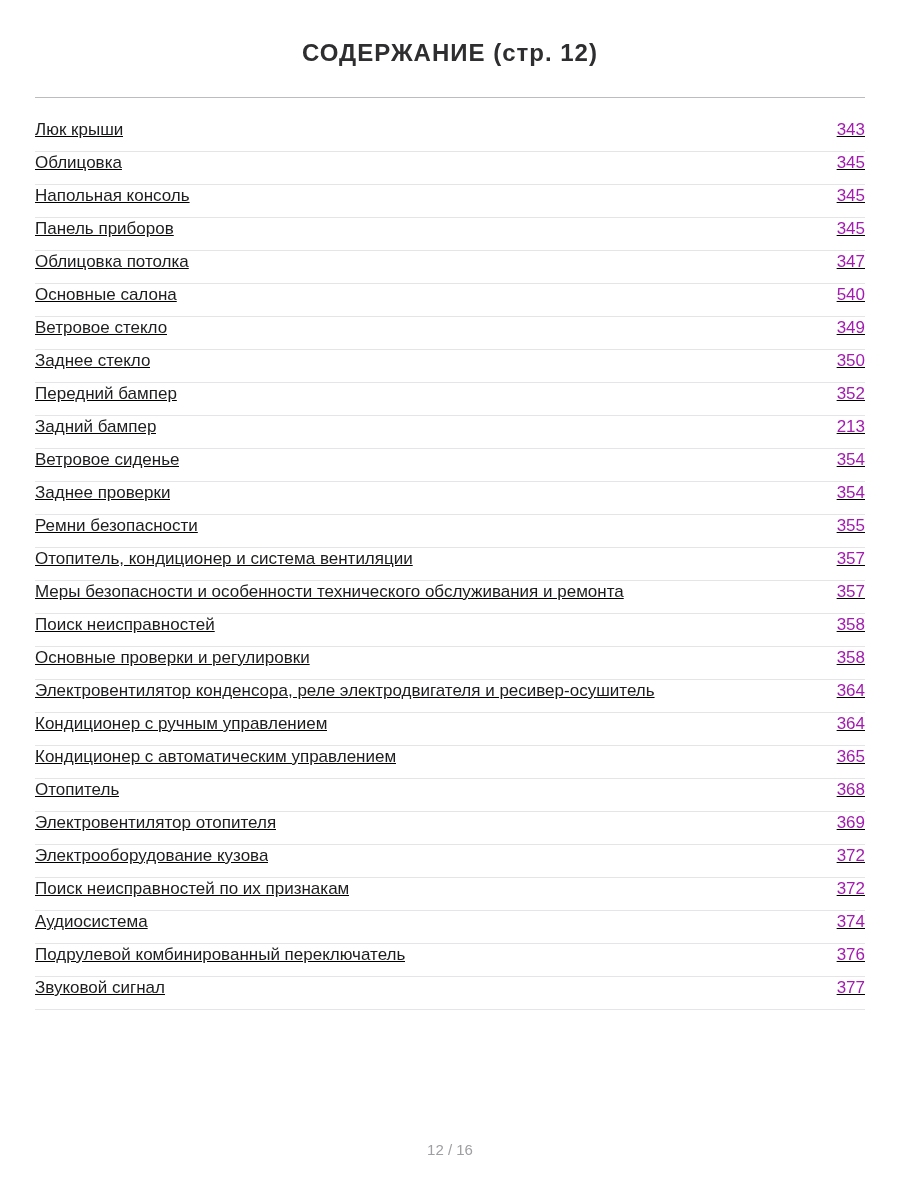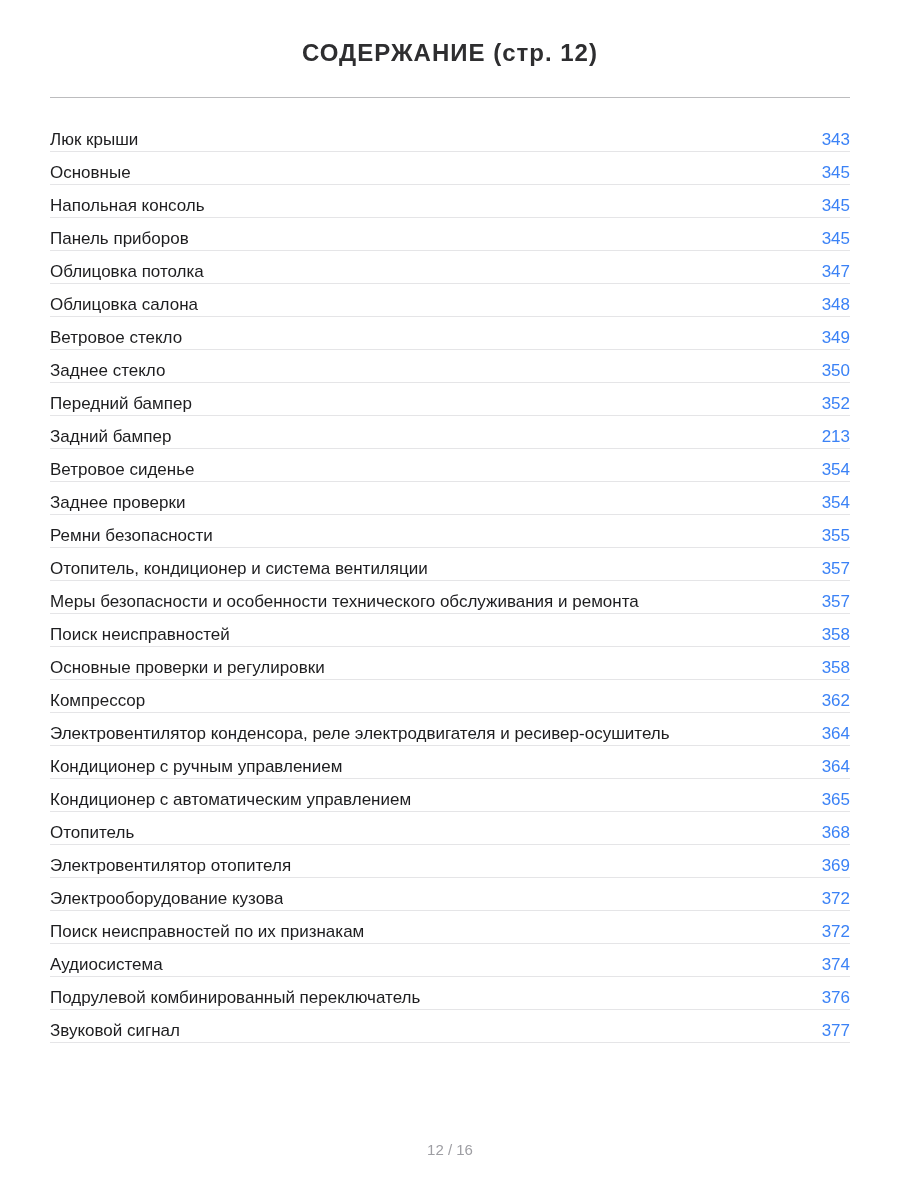--- a/index.html
+++ b/index.html
@@ -9,21 +9,21 @@
     background: #ffffff;
   }
   body {
     width: 900px;
     height: 1200px;
     position: relative;
     font-family: "Liberation Sans", sans-serif;
     -webkit-font-smoothing: antialiased;
   }
   .page {
-    padding: 0 50px;
+    padding: 0 35px;
   }
   .title {
     margin: 38px 0 0 0;
     text-align: center;
     font-size: 24px;
     font-weight: 700;
     letter-spacing: 1px;
     line-height: 30px;
     color: #2e2e30;
   }
@@ -33,32 +33,33 @@
     margin: 29px 0 0 0;
     height: 0;
   }
   .toc {
     margin-top: 21px;
   }
   .toc-row {
     height: 33px;
     display: flex;
     justify-content: space-between;
-    align-items: flex-end;
+    align-items: flex-start;
     border-bottom: 1px solid #e5e5e7;
     font-size: 17px;
     line-height: 22px;
+    text-decoration: underline;
   }
   .toc-row .label {
     color: #1d1d1f;
     white-space: nowrap;
     overflow: hidden;
   }
   .toc-row .num {
-    color: #3b82f6;
+    color: #a21caf;
     margin-left: 16px;
     flex-shrink: 0;
   }
   .footer {
     position: absolute;
     left: 0;
     right: 0;
     top: 1140px;
     text-align: center;
     font-size: 15px;
@@ -71,38 +72,38 @@
 
 <div class="page">
   <h1 class="title">СОДЕРЖАНИЕ (стр. 12)</h1>
   <hr class="top-divider">
   <div class="toc">
       <div class="toc-row">
     <span class="label">Люк крыши</span>
     <span class="num">343</span>
   </div>
       <div class="toc-row">
-    <span class="label">Основные</span>
+    <span class="label">Облицовка</span>
     <span class="num">345</span>
   </div>
       <div class="toc-row">
     <span class="label">Напольная консоль</span>
     <span class="num">345</span>
   </div>
       <div class="toc-row">
     <span class="label">Панель приборов</span>
     <span class="num">345</span>
   </div>
       <div class="toc-row">
     <span class="label">Облицовка потолка</span>
     <span class="num">347</span>
   </div>
       <div class="toc-row">
-    <span class="label">Облицовка салона</span>
-    <span class="num">348</span>
+    <span class="label">Основные салона</span>
+    <span class="num">540</span>
   </div>
       <div class="toc-row">
     <span class="label">Ветровое стекло</span>
     <span class="num">349</span>
   </div>
       <div class="toc-row">
     <span class="label">Заднее стекло</span>
     <span class="num">350</span>
   </div>
       <div class="toc-row">
@@ -133,24 +134,20 @@
     <span class="label">Меры безопасности и особенности технического обслуживания и ремонта</span>
     <span class="num">357</span>
   </div>
       <div class="toc-row">
     <span class="label">Поиск неисправностей</span>
     <span class="num">358</span>
   </div>
       <div class="toc-row">
     <span class="label">Основные проверки и регулировки</span>
     <span class="num">358</span>
-  </div>
-      <div class="toc-row">
-    <span class="label">Компрессор</span>
-    <span class="num">362</span>
   </div>
       <div class="toc-row">
     <span class="label">Электровентилятор конденсора, реле электродвигателя и ресивер-осушитель</span>
     <span class="num">364</span>
   </div>
       <div class="toc-row">
     <span class="label">Кондиционер с ручным управлением</span>
     <span class="num">364</span>
   </div>
       <div class="toc-row">

